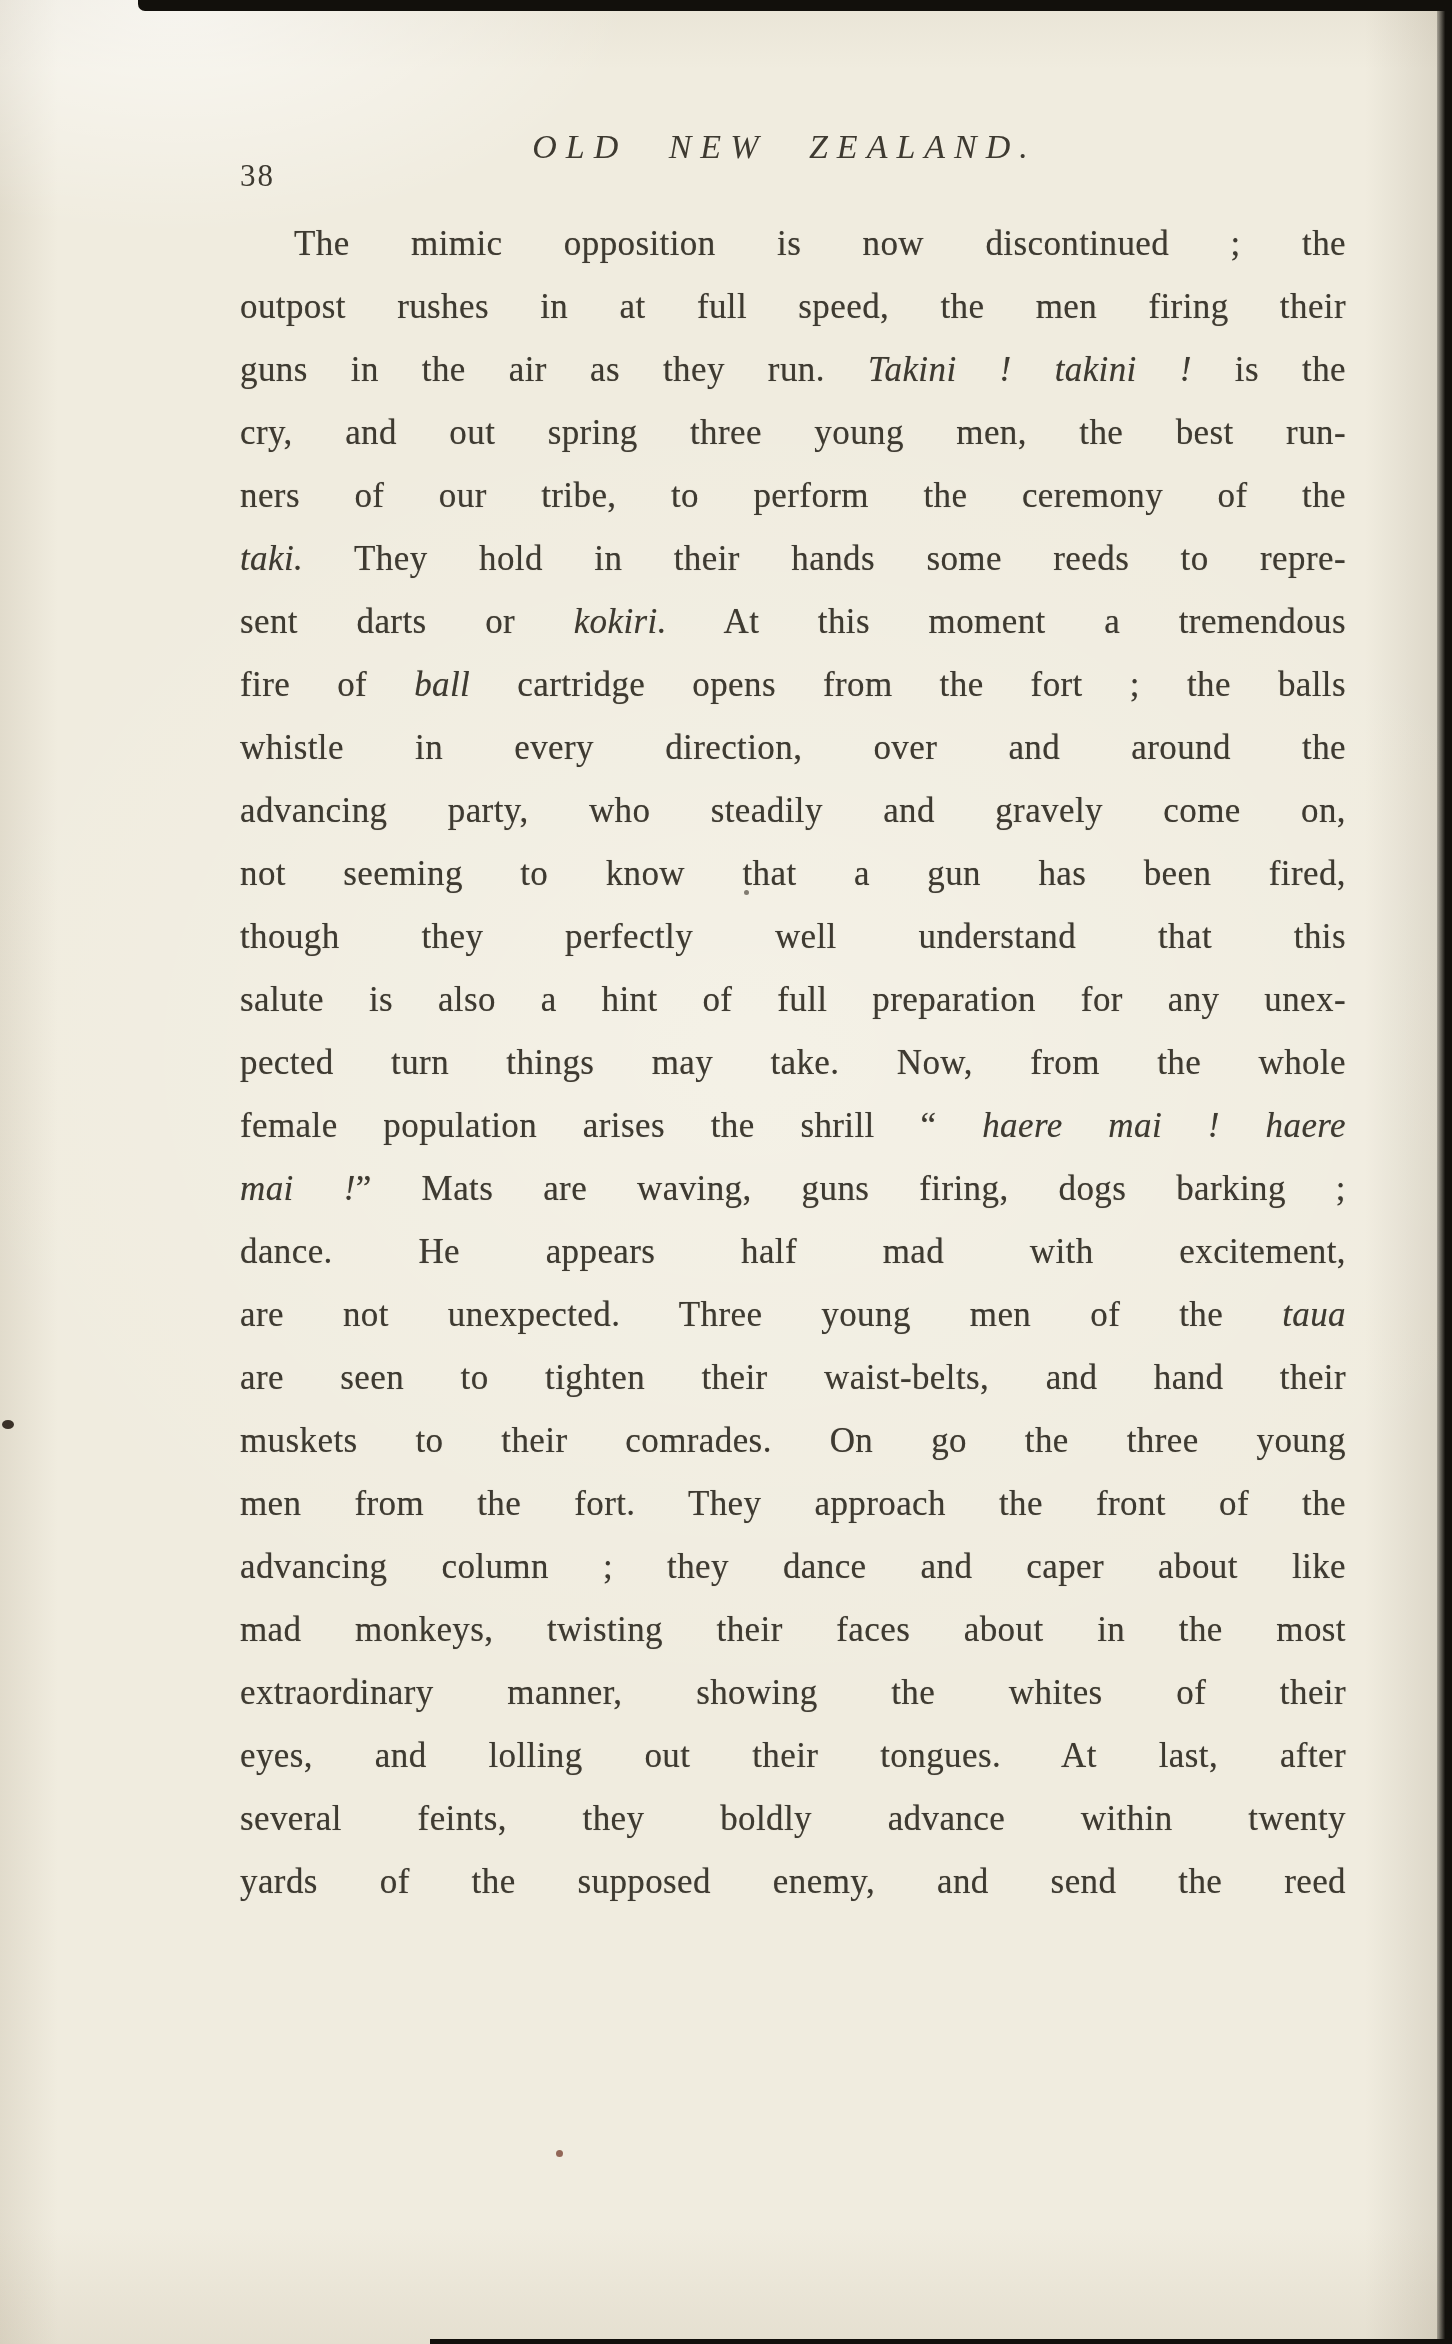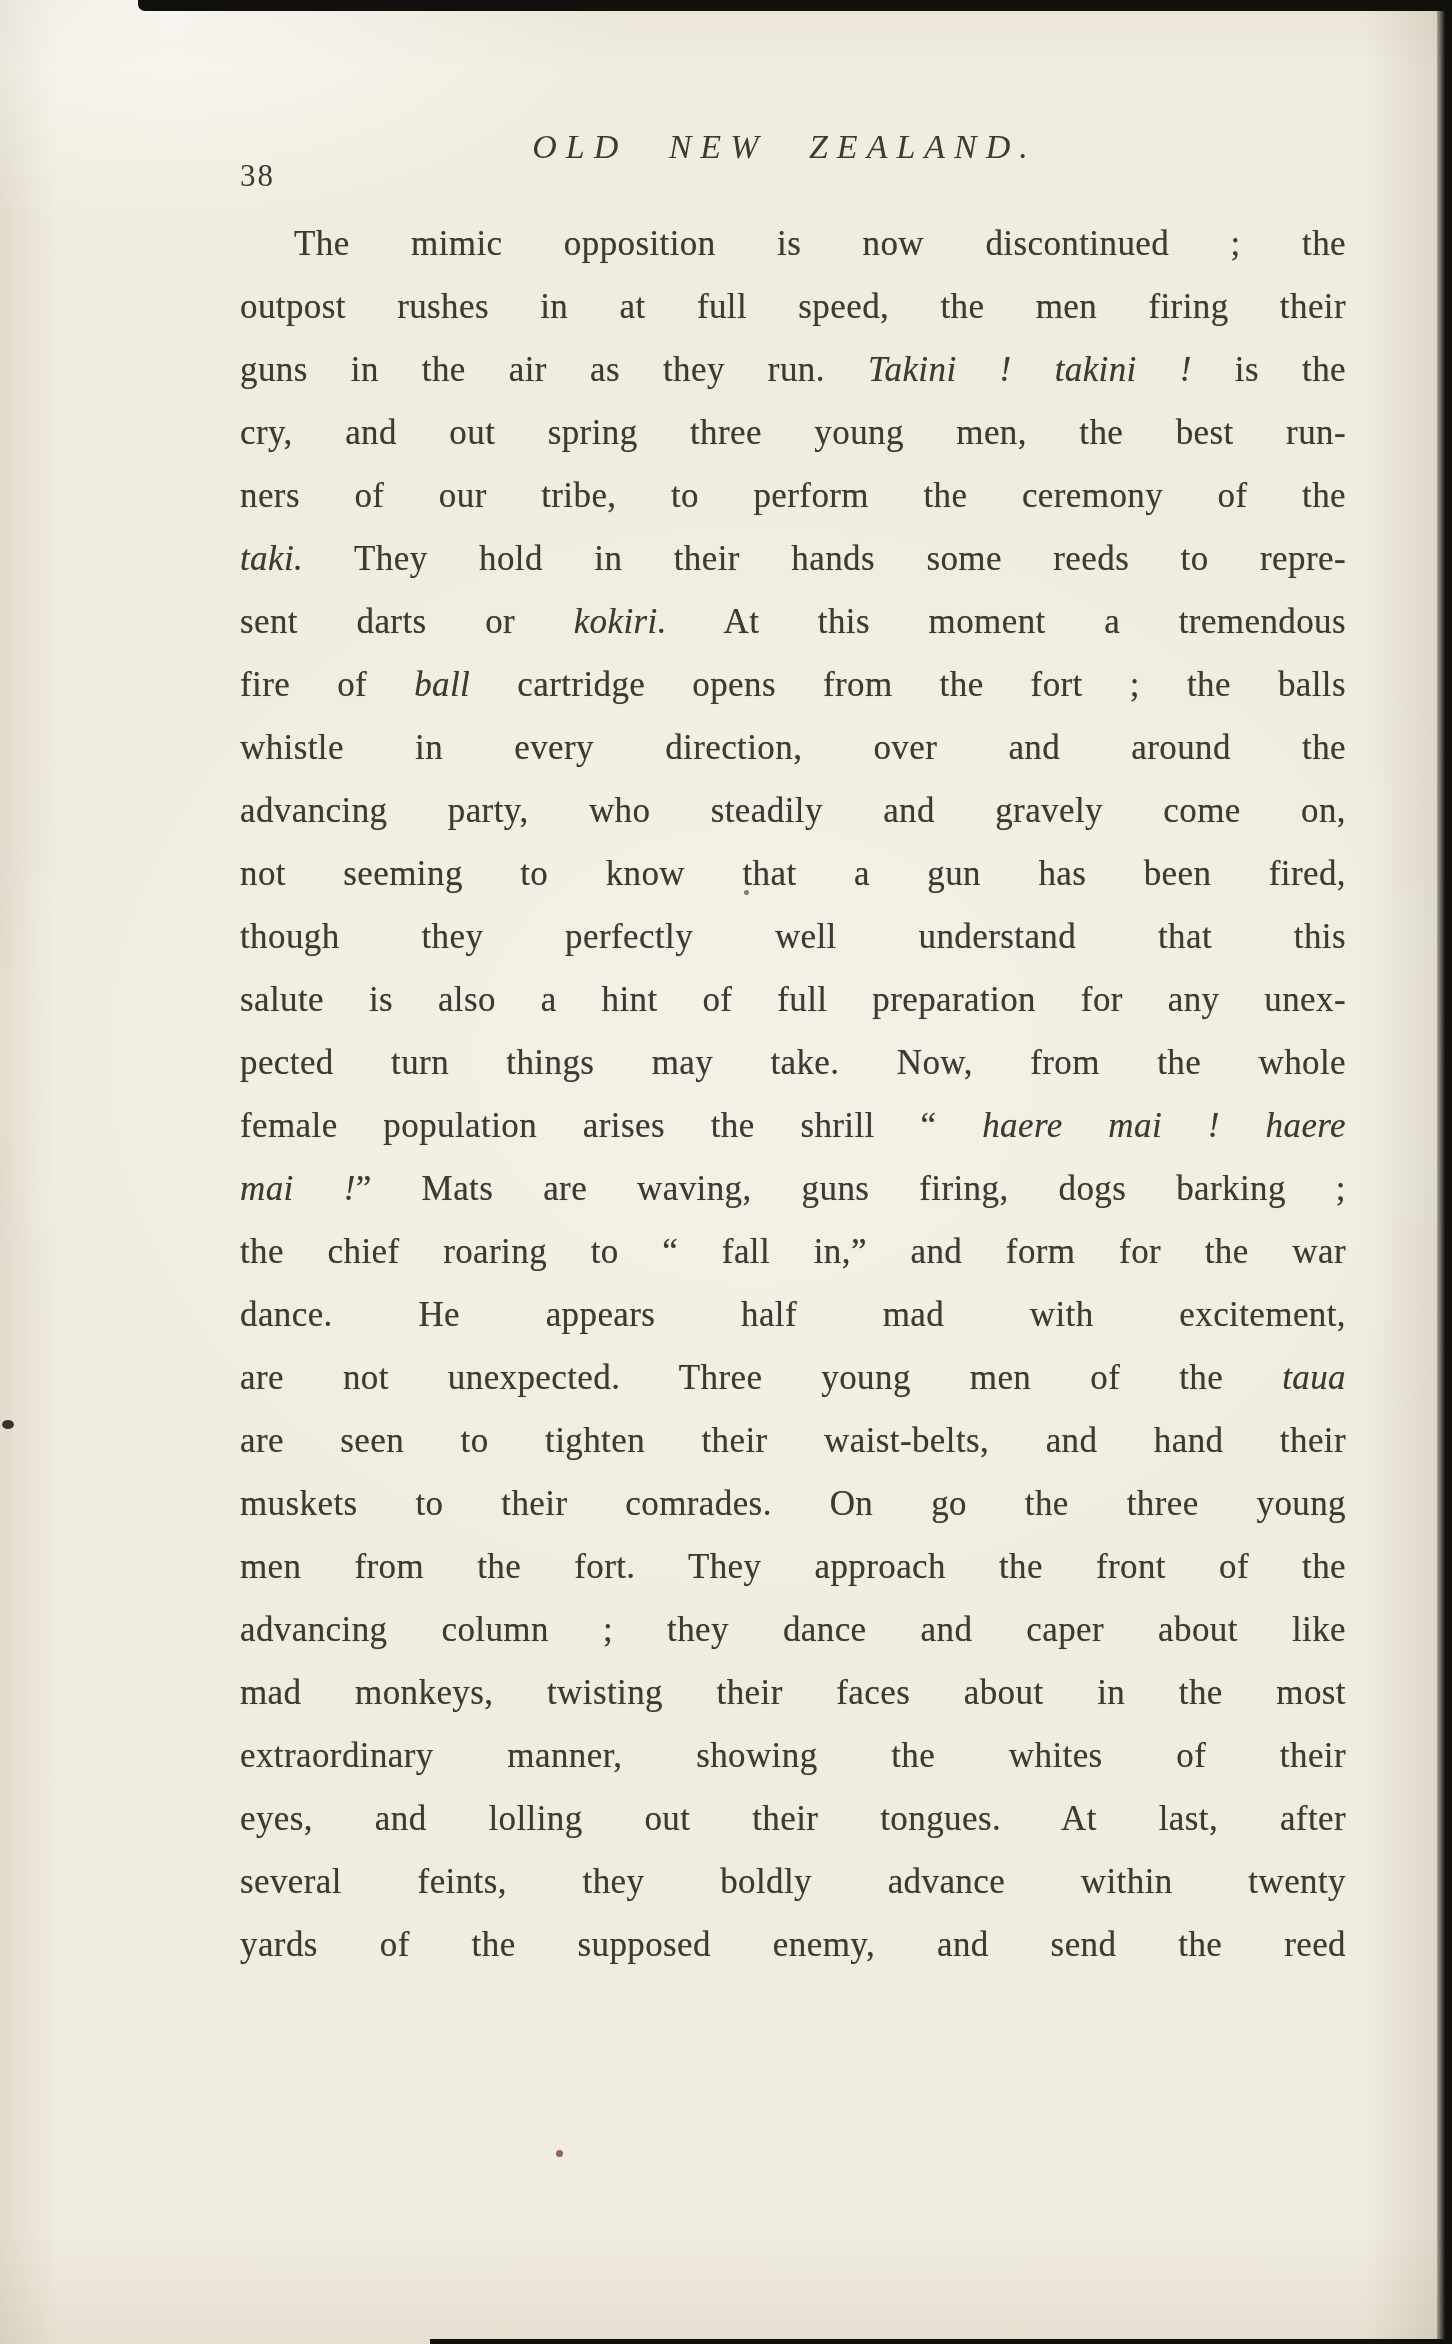--- a/index.html
+++ b/index.html
@@ -69,21 +69,20 @@
       <div class="line"><span class="seg">sent darts or </span><span class="seg it">kokiri.</span><span class="seg"> At this moment a tremendous</span></div>
       <div class="line"><span class="seg">fire of </span><span class="seg it">ball</span><span class="seg"> cartridge opens from the fort ; the balls</span></div>
       <div class="line"><span class="seg">whistle in every direction, over and around the</span></div>
       <div class="line"><span class="seg">advancing party, who steadily and gravely come on,</span></div>
       <div class="line"><span class="seg">not seeming to know that a gun has been fired,</span></div>
       <div class="line"><span class="seg">though they perfectly well understand that this</span></div>
       <div class="line"><span class="seg">salute is also a hint of full preparation for any unex-</span></div>
       <div class="line"><span class="seg">pected turn things may take. Now, from the whole</span></div>
       <div class="line"><span class="seg">female population arises the shrill “ </span><span class="seg it">haere mai ! haere</span></div>
       <div class="line"><span class="seg it">mai !</span><span class="seg">” Mats are waving, guns firing, dogs barking ;</span></div>
-      <div class="line"><span class="seg">the chief roaring to “ fall in,” and form for the war</span></div>
       <div class="line"><span class="seg">dance. He appears half mad with excitement,</span></div>
       <div class="line"><span class="seg">are not unexpected. Three young men of the </span><span class="seg it">taua</span></div>
       <div class="line"><span class="seg">are seen to tighten their waist-belts, and hand their</span></div>
       <div class="line"><span class="seg">muskets to their comrades. On go the three young</span></div>
       <div class="line"><span class="seg">men from the fort. They approach the front of the</span></div>
       <div class="line"><span class="seg">advancing column ; they dance and caper about like</span></div>
       <div class="line"><span class="seg">mad monkeys, twisting their faces about in the most</span></div>
       <div class="line"><span class="seg">extraordinary manner, showing the whites of their</span></div>
       <div class="line"><span class="seg">eyes, and lolling out their tongues. At last, after</span></div>
       <div class="line"><span class="seg">several feints, they boldly advance within twenty</span></div>

